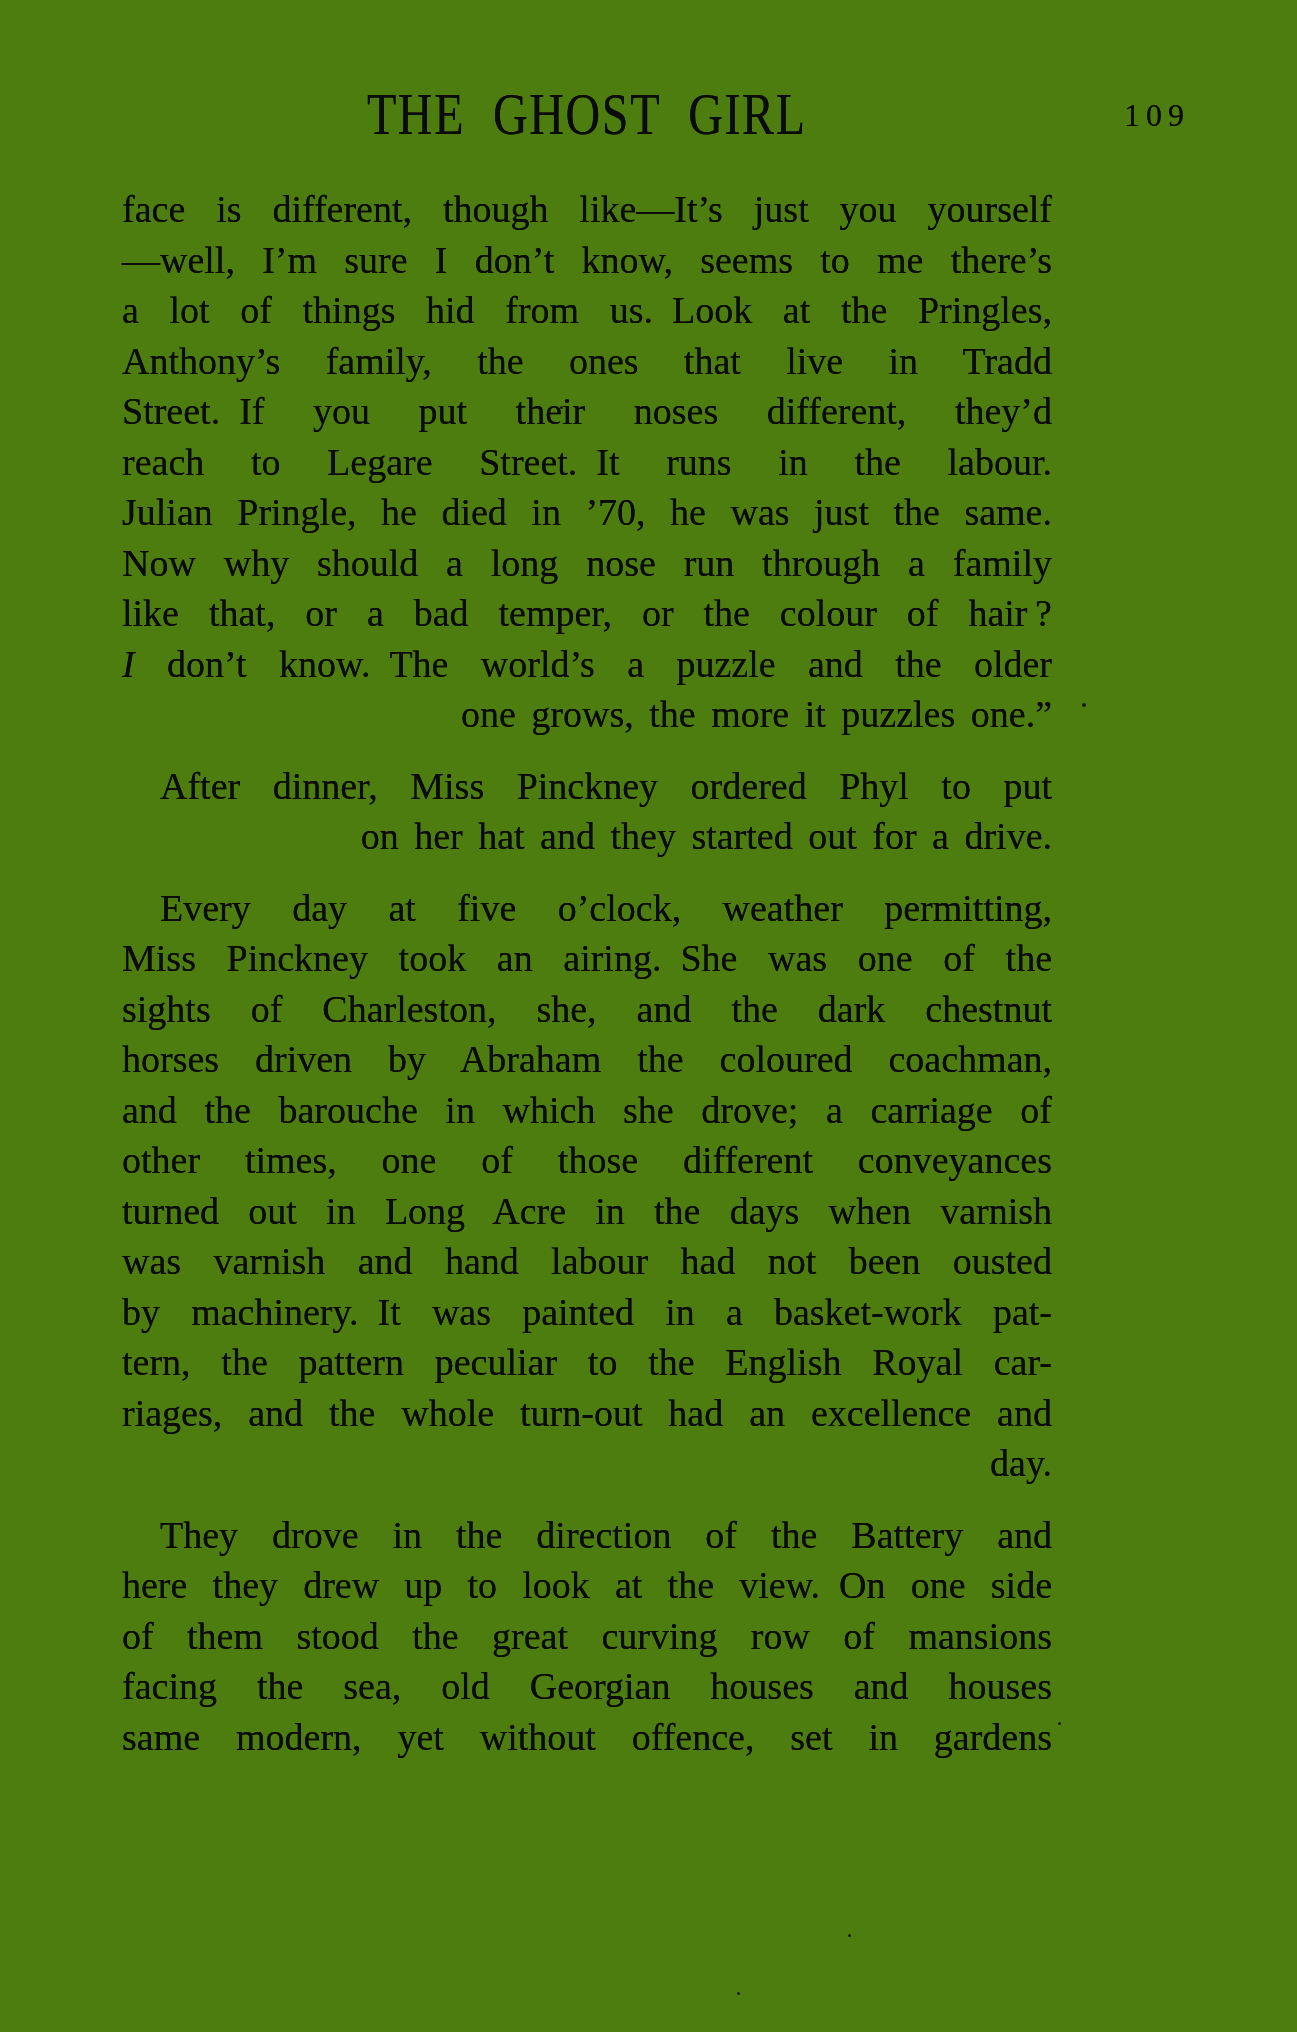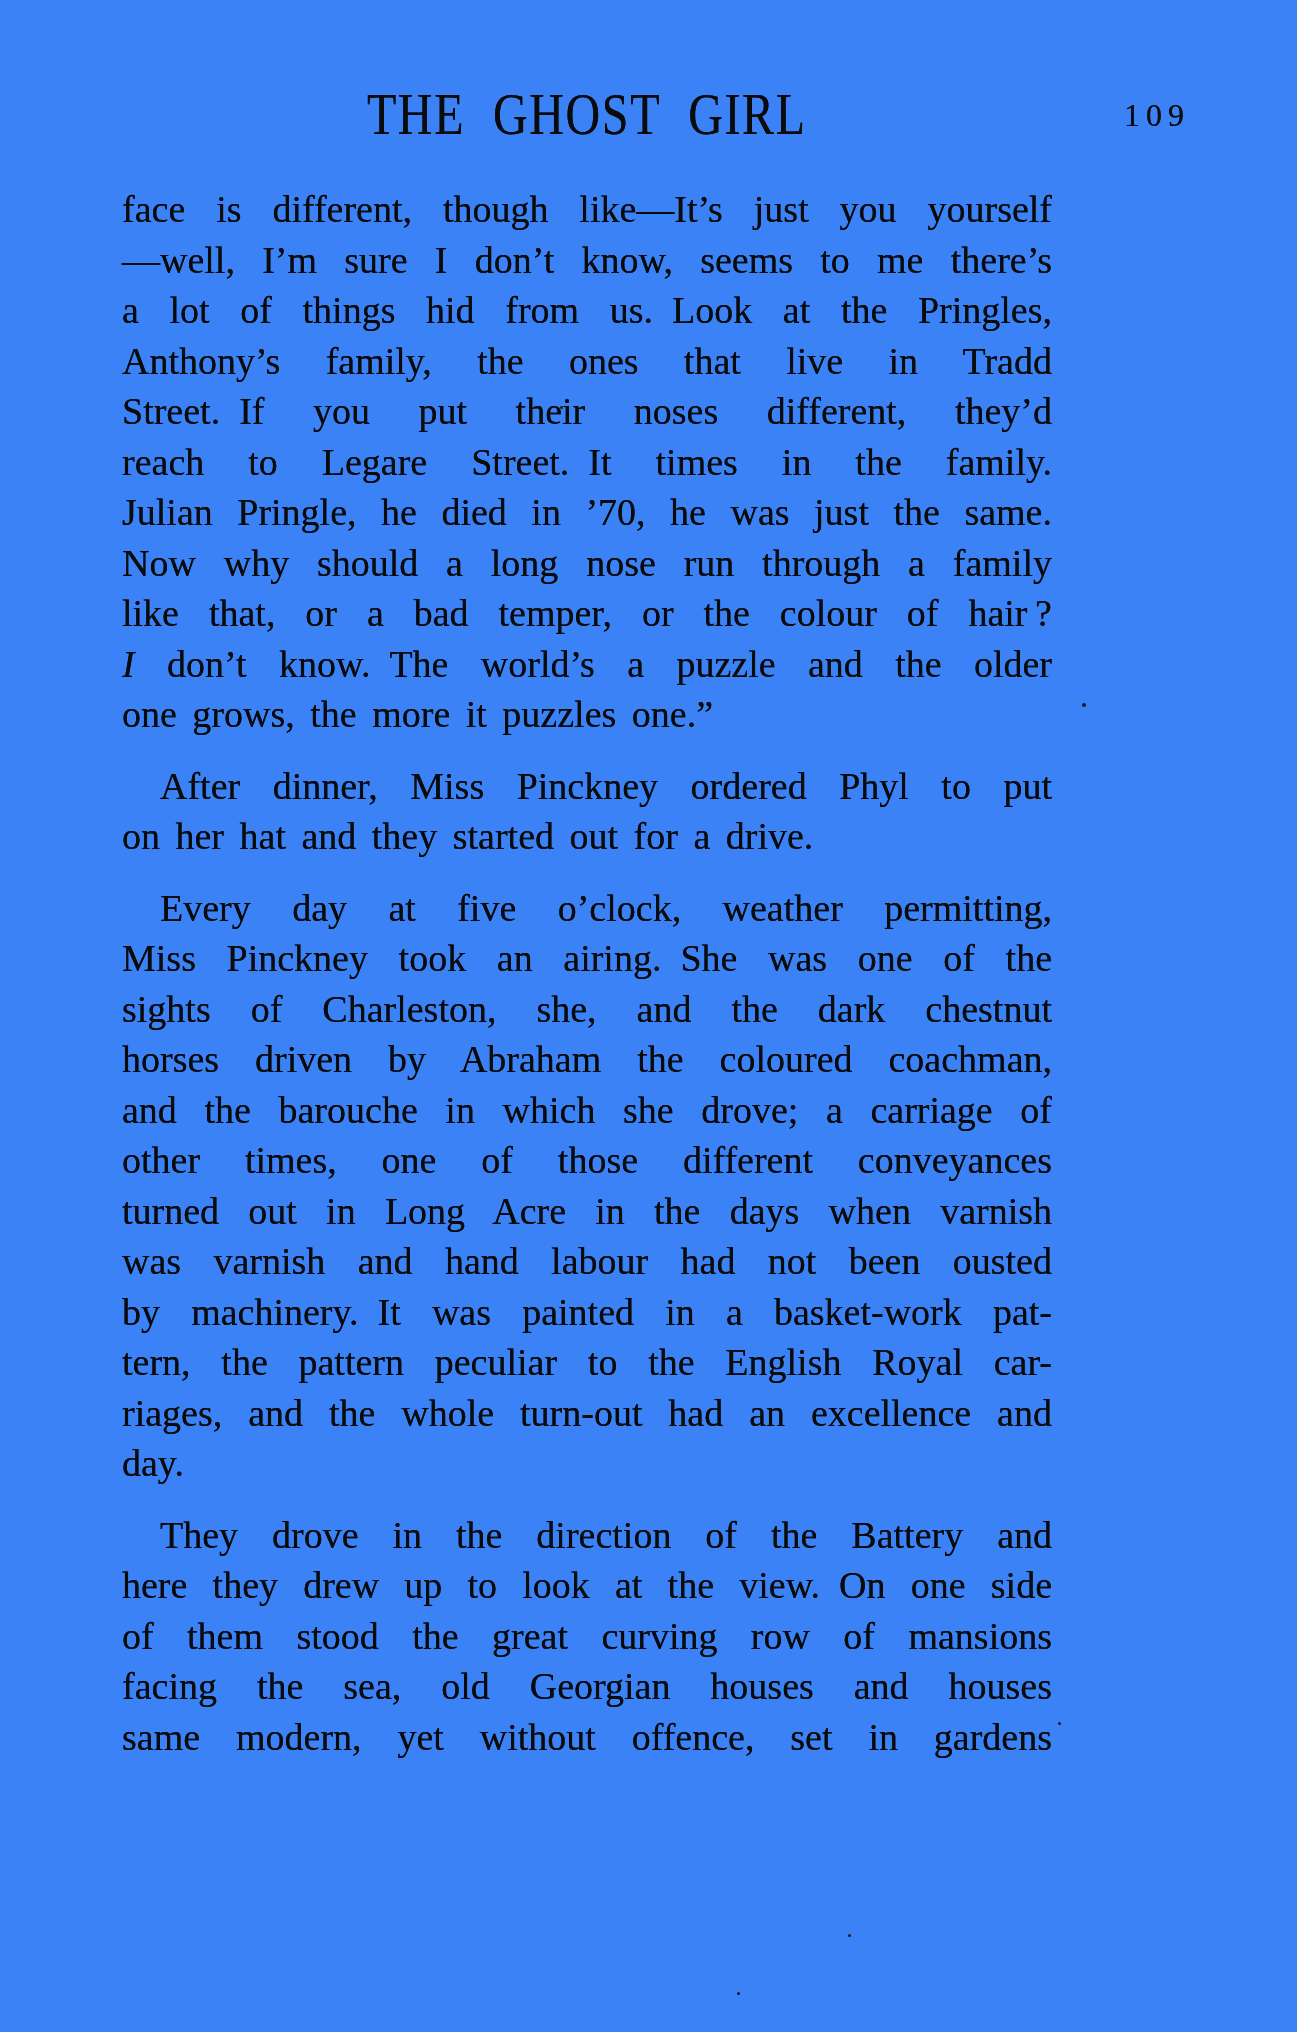--- a/index.html
+++ b/index.html
@@ -1,20 +1,20 @@
 <!DOCTYPE html>
 <html><head>
 <meta charset="utf-8">
 <style>
   html, body { margin: 0; padding: 0; background: #ffffff; }
   .page {
     position: relative;
     width: 1297px;
     height: 2032px;
-    background: #3b82f6;
+    background: #4d7c0f;
     overflow: hidden;
     font-family: "Liberation Serif", "DejaVu Serif", serif;
     color: #0b0b0b;
   }
   .running-header {
     position: absolute;
     left: 122px;
     top: 80px;
     width: 930px;
     text-align: center;
@@ -42,21 +42,21 @@
     left: 122px;
     top: 184px;
     width: 930px;
     font-size: 38px;
     text-shadow: 0 0 0.55px rgba(0,0,0,0.85);
   }
   .line {
     line-height: 50.5px;
     height: 50.5px;
     white-space: normal;
-    text-align: left;
+    text-align: right;
     word-spacing: 6px;
   }
   .line.j {
     text-align: justify;
     text-align-last: justify;
     word-spacing: normal;
   }
   .line.ind { text-indent: 38px; margin-top: 21px; }
   .line.if::first-letter { font-style: italic; }
   .speck {
@@ -75,21 +75,21 @@
   </div>
 
   <div class="page-number">109</div>
 
   <div class="body-text">
       <div class="line j">face is different, though like—It’s just you yourself</div>
       <div class="line j">—well, I’m sure I don’t know, seems to me there’s</div>
       <div class="line j">a lot of things hid from us. Look at the Pringles,</div>
       <div class="line j">Anthony’s family, the ones that live in Tradd</div>
       <div class="line j">Street. If you put their noses different, they’d</div>
-      <div class="line j">reach to Legare Street. It times in the family.</div>
+      <div class="line j">reach to Legare Street. It runs in the labour.</div>
       <div class="line j">Julian Pringle, he died in ’70, he was just the same.</div>
       <div class="line j">Now why should a long nose run through a family</div>
       <div class="line j">like that, or a bad temper, or the colour of hair ?</div>
       <div class="line j if">I don’t know. The world’s a puzzle and the older</div>
       <div class="line">one grows, the more it puzzles one.”</div>
       <div class="line j ind">After dinner, Miss Pinckney ordered Phyl to put</div>
       <div class="line">on her hat and they started out for a drive.</div>
       <div class="line j ind">Every day at five o’clock, weather permitting,</div>
       <div class="line j">Miss Pinckney took an airing. She was one of the</div>
       <div class="line j">sights of Charleston, she, and the dark chestnut</div>

